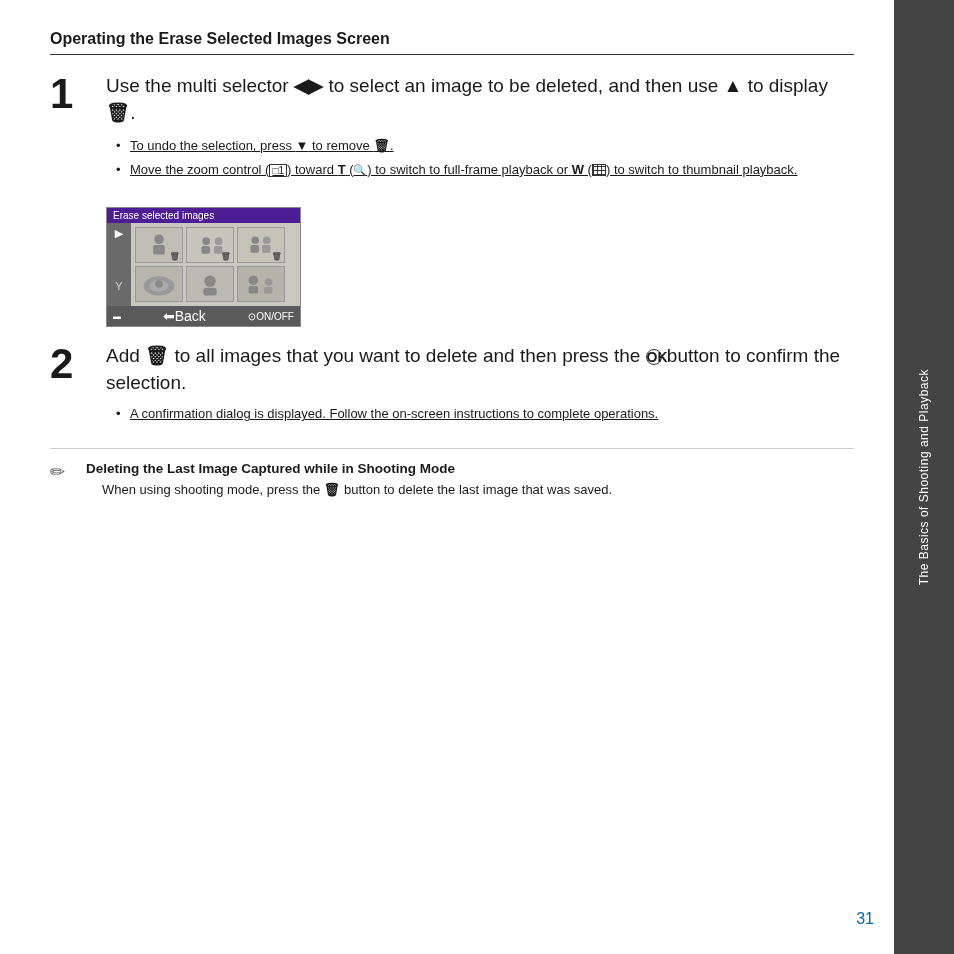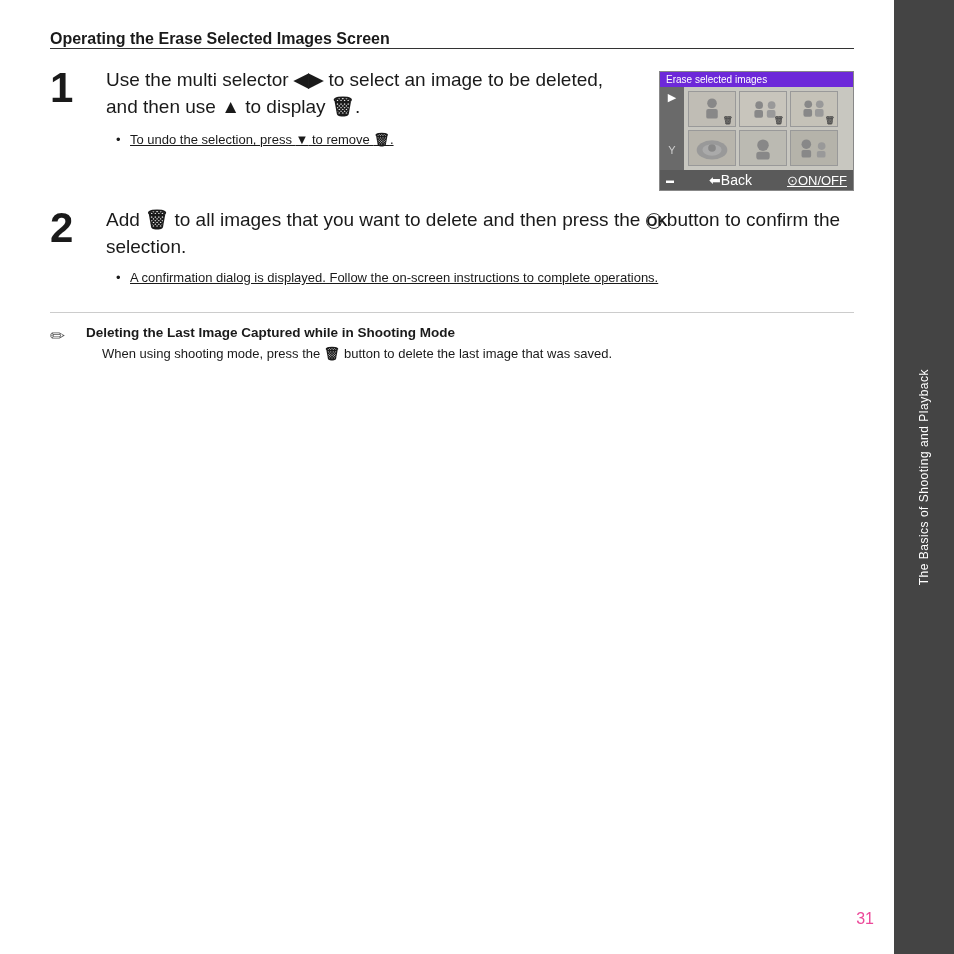--- a/index.html
+++ b/index.html
@@ -20,20 +20,21 @@
       left: 0;
       right: 60px;
       bottom: 0;
       padding: 30px 40px 30px 50px;
     }
 
     .page-title {
       font-size: 16px;
       font-weight: bold;
       margin-bottom: 10px;
+      padding-bottom: 6px;
       border-bottom: 1px solid #333;
     }
 
     .step-container {
       display: flex;
       margin-top: 18px;
       margin-bottom: 10px;
       gap: 16px;
     }
 
@@ -74,37 +75,38 @@
     .bullet-list li::before {
       content: "•";
       position: absolute;
       left: 0;
     }
 
     .step1-flex {
       display: flex;
       gap: 20px;
       align-items: flex-start;
+      flex-direction: column;
     }
 
     .step1-text {
       flex: 1;
     }
 
     .camera-screen {
       width: 195px;
       min-width: 195px;
       border: 1px solid #888;
       background: #d0cfc8;
       font-size: 10px;
       margin-top: 4px;
     }
 
     .camera-screen-header {
-      background: #6d28d9;
+      background: #4c1d95;
       color: #fff;
       font-size: 10px;
       padding: 2px 6px;
       display: flex;
       align-items: center;
       justify-content: space-between;
     }
 
     .camera-screen-body {
       display: grid;
@@ -239,21 +241,21 @@
       letter-spacing: 0.5px;
     }
 
     
     .page-number {
       position: absolute;
       bottom: 26px;
       right: 80px;
       font-size: 16px;
       font-weight: normal;
-      color: #ec4899;
+      color: #0369a1;
     }
 
     .ok-circle {
       display: inline-block;
       border: 1.5px solid #333;
       border-radius: 50%;
       width: 16px;
       height: 16px;
       text-align: center;
       line-height: 14px;
@@ -283,20 +285,21 @@
   <div class="step-container">
     <div class="step-number">1</div>
     <div class="step-content">
       <div class="step1-flex">
         <div class="step1-text">
           <div class="step-title">
             Use the multi selector <strong>◀▶</strong> to select an image to be deleted, and then use <strong>▲</strong> to display <strong>🗑</strong>.
           </div>
           <ul class="bullet-list">
             <li>To undo the selection, press <strong>▼</strong> to remove <strong>🗑</strong>.</li>
+            <li>Move the zoom control (<span style="border:1px solid #333; font-size:10px; padding:0 2px;">□1</span>) toward <strong>T</strong> (<span style="font-size:11px;">🔍</span>) to switch to full-frame playback or <strong>W</strong> (<span class="grid-icon"></span>) to switch to thumbnail playback.</li>
           </ul>
         </div>
 
         <div class="camera-screen">
           <div class="camera-screen-header">
             <span>Erase selected images</span>
           </div>
           <div class="camera-screen-body">
             <div class="camera-sidebar">
               <span class="camera-sidebar-icon">▶</span>
@@ -360,21 +363,21 @@
                     <circle cx="32" cy="16" r="4" fill="#999"></circle>
                     <rect x="27" y="21" width="9" height="7" rx="2" fill="#999"></rect>
                   </svg>
                 </div>
               </div>
             </div>
           </div>
           <div class="camera-footer">
             <span style="font-size:8px;">▬</span>
             <span style="font-size:14px;">⬅Back</span>
-            <span style="font-size:13px;text-decoration:underline;">⊙ON/OFF</span>
+            <span style="font-size:10px;">⊙ON/OFF</span>
           </div>
         </div>
       </div>
     </div>
   </div>
 
   <div class="step2-container">
     <div class="step-number">2</div>
     <div class="step2-content">
       <div class="step2-title">

